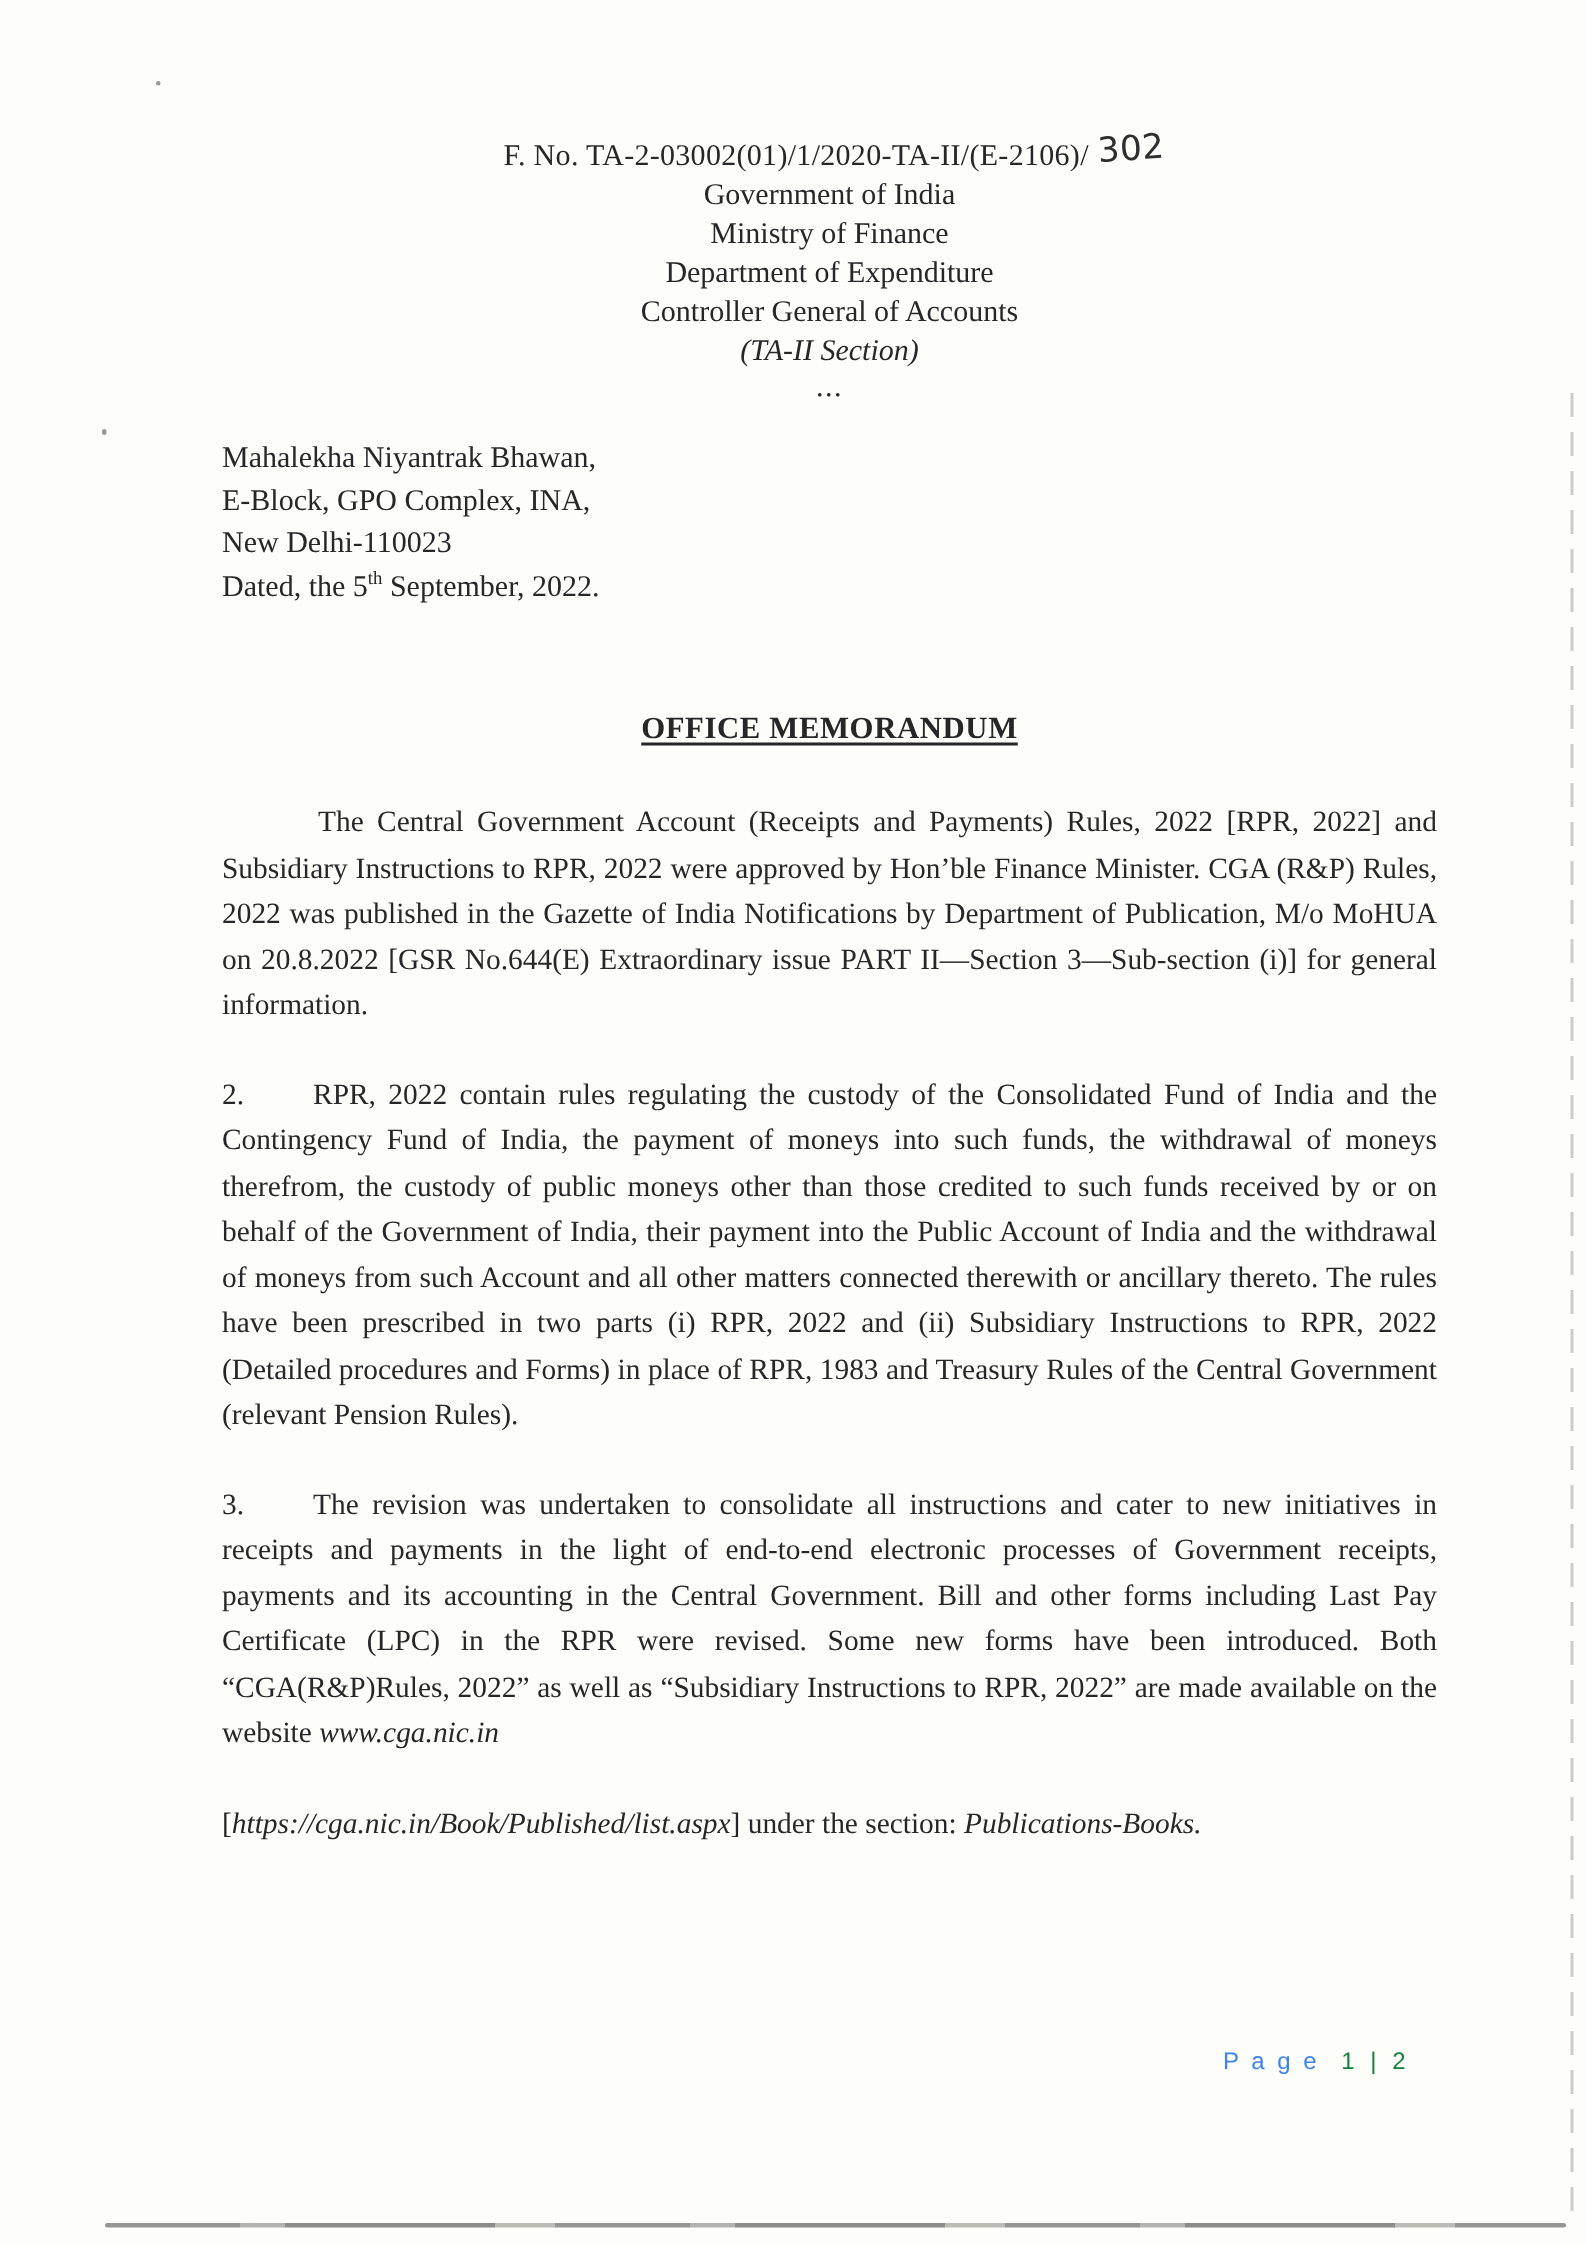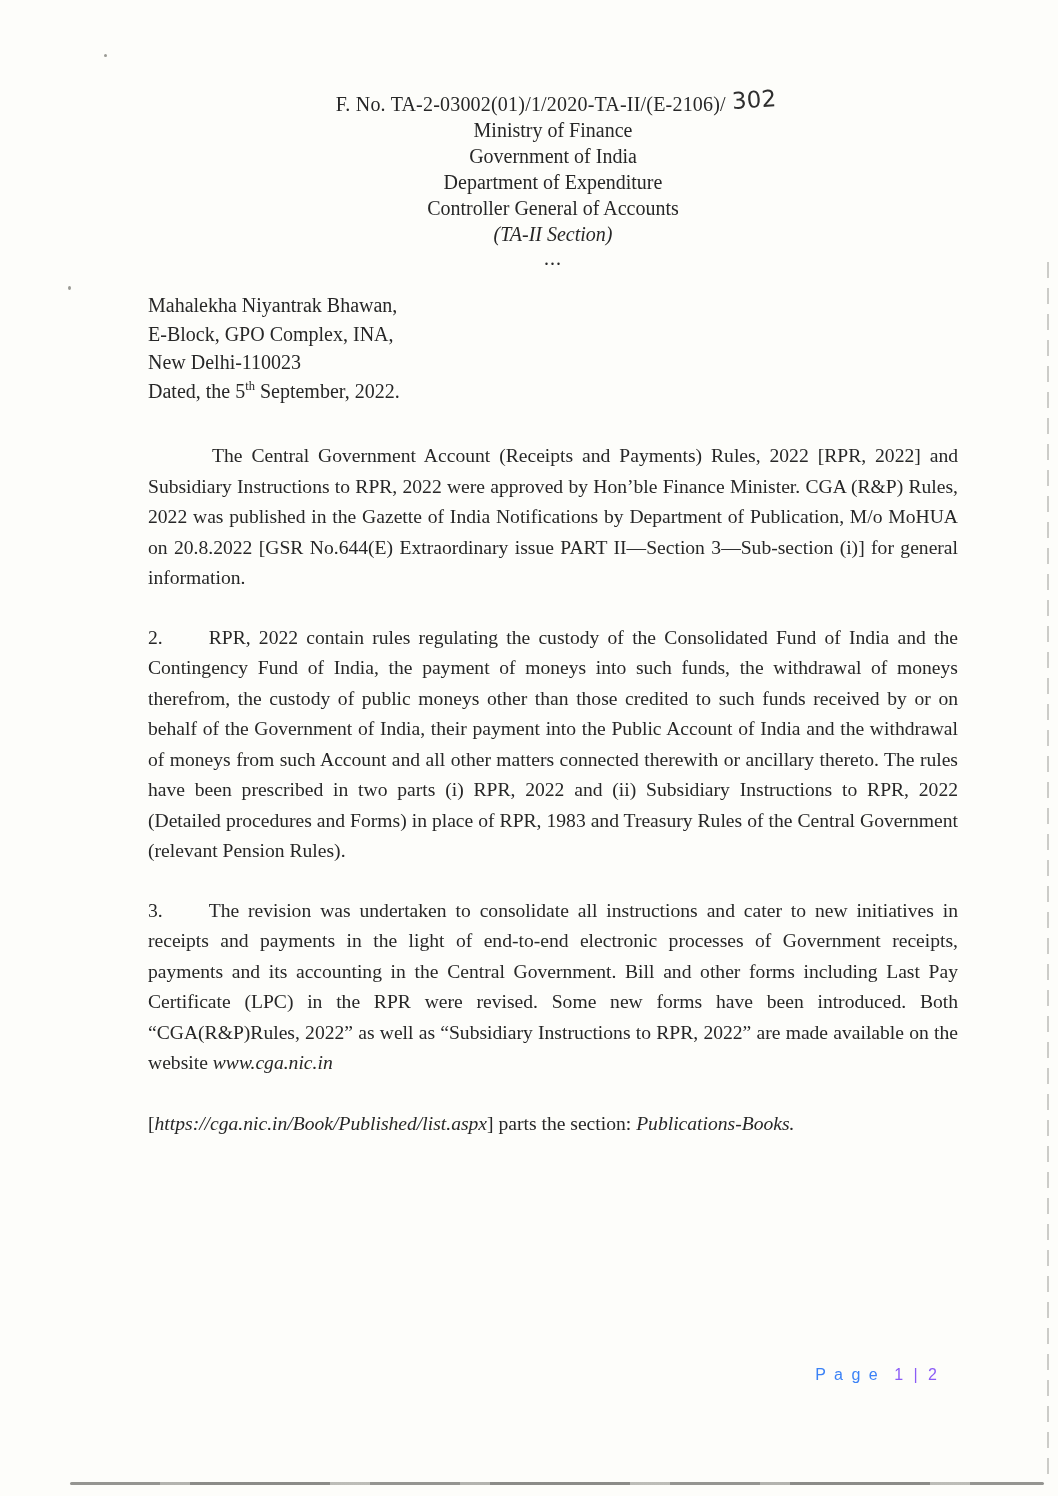--- a/index.html
+++ b/index.html
@@ -69,21 +69,21 @@
   }
 
   .footer {
     position:absolute;
     top:1366px; right:118px;
     font-family:"Liberation Sans", sans-serif;
     font-size:16px;
     letter-spacing:2px;
   }
   .page-word { color:#3b82f6; }
-  .page-numbers { color:#8b5cf6; margin-left:8px; letter-spacing:3px; }
+  .page-numbers { color:#15803d; margin-left:8px; letter-spacing:3px; }
 
   
   .scan-edge-right {
     position:absolute; top:262px; bottom:14px; right:9px; width:2px;
     background:repeating-linear-gradient(to bottom, #c7c7c3 0 16px, transparent 16px 26px);
     opacity:.9;
   }
   .scan-bottom {
     position:absolute; left:70px; right:14px; bottom:11px; height:3px;
     background:repeating-linear-gradient(to right, #5d5d59 0 90px, #8b8b86 90px 120px, #4f4f4b 120px 260px, #9a9a94 260px 300px);
@@ -94,44 +94,45 @@
   .speck-2 { left:68px; top:286px; width:3px; height:4px; }
 </style>
 </head>
 <body>
 
 <div class="page">
   <div class="content">
 
     <div class="center-block">
       <div class="file-line"><span>F. No. TA-2-03002(01)/1/2020-TA-II/(E-2106)/</span><span class="handwritten">302</span></div>
+      <div>Government of India</div>
       <div>Ministry of Finance</div>
-      <div>Government of India</div>
       <div>Department of Expenditure</div>
       <div>Controller General of Accounts</div>
       <div class="section-line">(TA-II Section)</div>
       <div class="ellipsis-line">...</div>
     </div>
 
     <div class="address-block">
       <div>Mahalekha Niyantrak Bhawan,</div>
       <div>E-Block, GPO Complex, INA,</div>
       <div>New Delhi-110023</div>
       <div><span>Dated, the 5</span><span class="sup">th</span><span> September, 2022.</span></div>
     </div>
 
+    <div class="memo-title">OFFICE MEMORANDUM</div>
 
 
     <p class="para para-first">The Central Government Account (Receipts and Payments) Rules, 2022 [RPR, 2022] and Subsidiary Instructions to RPR, 2022 were approved by Hon’ble Finance Minister. CGA (R&amp;P) Rules, 2022 was published in the Gazette of India Notifications by Department of Publication, M/o MoHUA on 20.8.2022 [GSR No.644(E) Extraordinary issue PART II—Section 3—Sub-section (i)] for general information.</p>
 
     <p class="para"><span>2.</span><span class="num-gap"></span><span>RPR, 2022 contain rules regulating the custody of the Consolidated Fund of India and the Contingency Fund of India, the payment of moneys into such funds, the withdrawal of moneys therefrom, the custody of public moneys other than those credited to such funds received by or on behalf of the Government of India, their payment into the Public Account of India and the withdrawal of moneys from such Account and all other matters connected therewith or ancillary thereto. The rules have been prescribed in two parts (i) RPR, 2022 and (ii) Subsidiary Instructions to RPR, 2022 (Detailed procedures and Forms) in place of RPR, 1983 and Treasury Rules of the Central Government (relevant Pension Rules).</span></p>
 
     <p class="para"><span>3.</span><span class="num-gap"></span><span>The revision was undertaken to consolidate all instructions and cater to new initiatives in receipts and payments in the light of end-to-end electronic processes of Government receipts, payments and its accounting in the Central Government. Bill and other forms including Last Pay Certificate (LPC) in the RPR were revised. Some new forms have been introduced. Both “CGA(R&amp;P)Rules, 2022” as well as “Subsidiary Instructions to RPR, 2022” are made available on the website </span><span class="italic">www.cga.nic.in</span></p>
 
-    <p class="closing-line"><span>[</span><span class="italic">https://cga.nic.in/Book/Published/list.aspx</span><span>] parts the section: </span><span class="italic">Publications-Books.</span></p>
+    <p class="closing-line"><span>[</span><span class="italic">https://cga.nic.in/Book/Published/list.aspx</span><span>] under the section: </span><span class="italic">Publications-Books.</span></p>
 
   </div>
 
   <div class="footer">
     <span class="page-word">P a g e</span>
     <span class="page-numbers">1 | 2</span>
   </div>
 
   <div class="scan-edge-right"></div>
   <div class="scan-bottom"></div>

